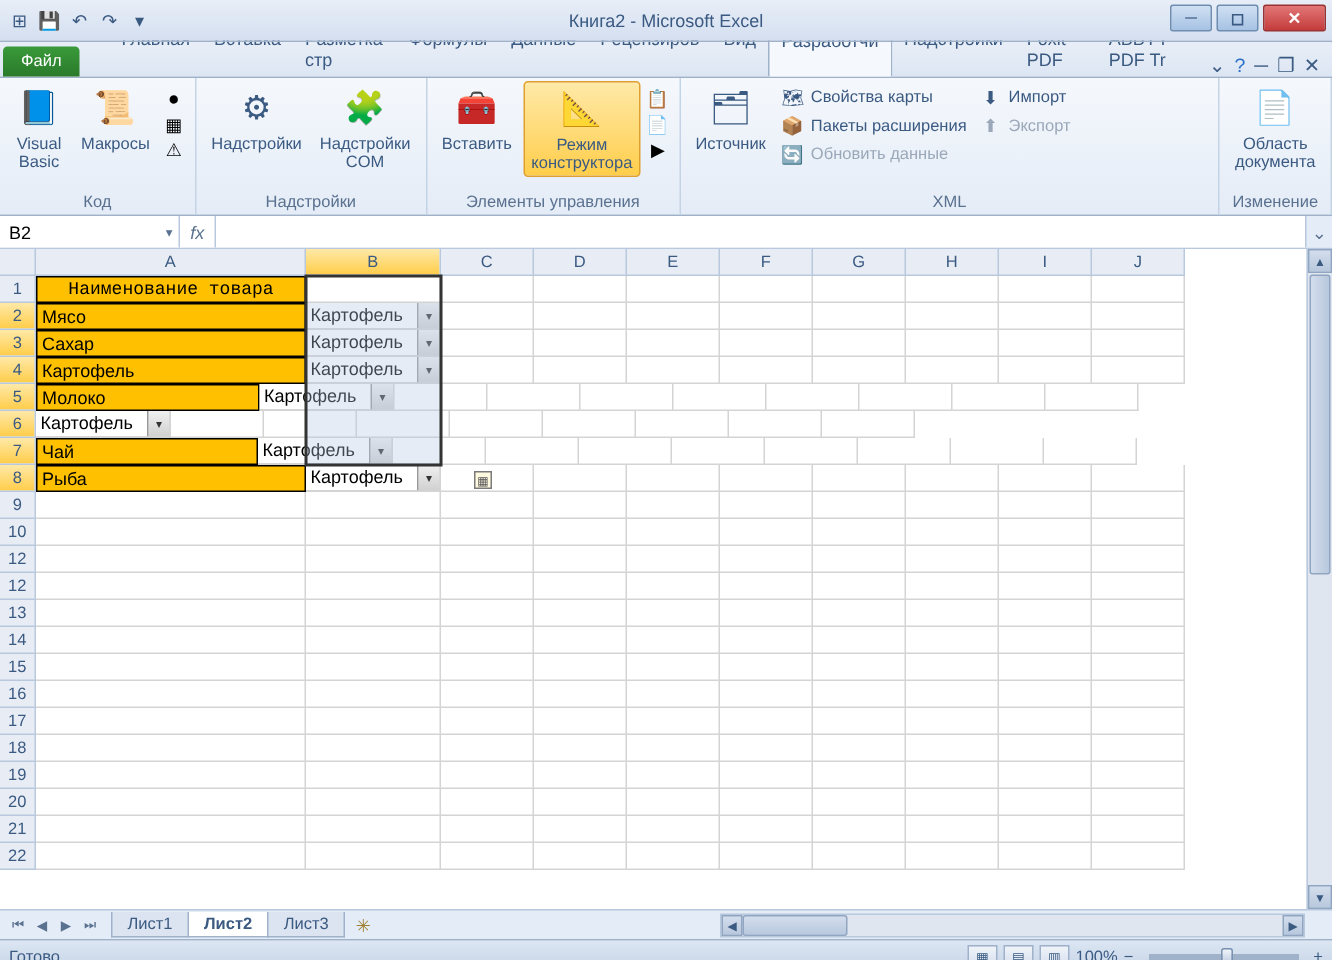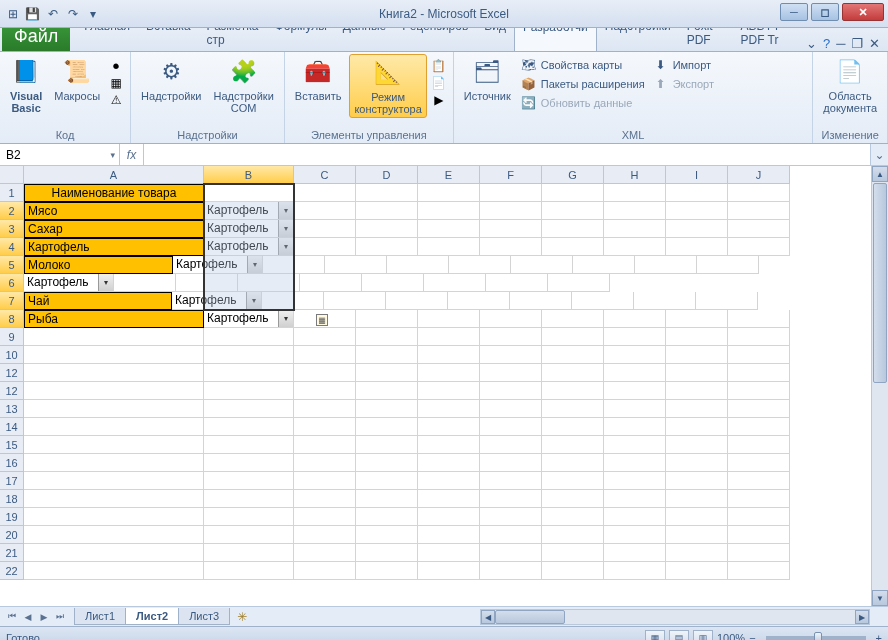--- a/index.html
+++ b/index.html
@@ -11,21 +11,21 @@
   .qat-icon { width: 18px; height: 18px; display: flex; align-items: center; justify-content: center; font-size: 12px; color: #3b5a82; }
   .title-text { position: absolute; left: 50%; transform: translateX(-50%); color: #3b5a82; font-size: 12px; }
   .winbtns { position: absolute; right: 4px; top: 3px; display: flex; gap: 3px; }
   .winbtn { width: 28px; height: 18px; border-radius: 2px; display: flex; align-items: center; justify-content: center; font-size: 11px; font-weight: bold; }
   .winbtn.min { background: linear-gradient(#d0e0f3,#a6c2e3); color: #3b5a82; border: 1px solid #6f8db0; }
   .winbtn.max { background: linear-gradient(#d0e0f3,#a6c2e3); color: #3b5a82; border: 1px solid #6f8db0; }
   .winbtn.close { background: linear-gradient(#e27676,#c43c3c); color: #fff; border: 1px solid #933; width: 42px; }
 
   
   .ribbon-tabs { height: 24px; background: linear-gradient(#e8eef7,#dce6f3); display: flex; align-items: flex-end; border-bottom: 1px solid #9fb2ca; padding-left: 2px; }
-  .file-tab { background: linear-gradient(#3a9a3a,#2a7a2a); color: #fff; padding: 4px 12px; border-radius: 3px 3px 0 0; font-size: 18px; margin-right: 6px; }
+  .file-tab { background: linear-gradient(#3a9a3a,#2a7a2a); color: #fff; padding: 4px 12px; border-radius: 3px 3px 0 0; font-size: 11px; margin-right: 20px; }
   .rtab { padding: 4px 8px; font-size: 12px; color: #3b5a82; cursor: pointer; }
   .rtab.active { background: #f5f8fc; border: 1px solid #9fb2ca; border-bottom: none; border-radius: 3px 3px 0 0; }
   .ribbon-right { margin-left: auto; display: flex; align-items: center; gap: 6px; padding-right: 8px; }
   .ribbon-right span { color: #3b5a82; font-size: 13px; }
 
   
   .ribbon { height: 92px; background: linear-gradient(#f5f8fc,#e4ecf7); border-bottom: 1px solid #9fb2ca; display: flex; }
   .rgroup { border-right: 1px solid #c5d3e6; padding: 2px 6px; display: flex; flex-direction: column; justify-content: space-between; }
   .rgroup-content { display: flex; align-items: flex-start; gap: 4px; flex: 1; }
   .rgroup-label { text-align: center; font-size: 11px; color: #5a718f; padding-top: 2px; }
@@ -50,21 +50,21 @@
   .corner { position: absolute; left: 0; top: 0; width: 24px; height: 18px; background: #e8edf5; border-right: 1px solid #b8c8dd; border-bottom: 1px solid #b8c8dd; z-index: 3; }
   .col-headers { position: absolute; left: 24px; top: 0; height: 18px; display: flex; z-index: 2; }
   .col-h { border-right: 1px solid #b8c8dd; border-bottom: 1px solid #b8c8dd; background: #e8edf5; text-align: center; font-size: 11px; color: #3b5a82; line-height: 18px; }
   .col-h.sel { background: linear-gradient(#ffe9a8,#ffcd4a); }
   .row-headers { position: absolute; left: 0; top: 18px; width: 24px; z-index: 2; }
   .row-h { height: 18px; border-right: 1px solid #b8c8dd; border-bottom: 1px solid #b8c8dd; background: #e8edf5; text-align: center; font-size: 11px; color: #3b5a82; line-height: 18px; }
   .row-h.sel { background: linear-gradient(#ffe9a8,#ffcd4a); }
   .cells { position: absolute; left: 24px; top: 18px; }
   .cell-row { display: flex; height: 18px; }
   .cell { border-right: 1px solid #d4d4d4; border-bottom: 1px solid #d4d4d4; font-size: 12px; line-height: 17px; padding: 0 3px; overflow: hidden; white-space: nowrap; position: relative; }
-  .cell.header-cell { background: #ffc000; border: 1px solid #000; text-align: center; font-weight: normal; }
+  .cell.header-cell { background: #ffc000; border: 1px solid #000; text-align: center; font-weight: normal; font-family: Liberation Mono, monospace; }
   .cell.data-cell { background: #ffc000; border: 1px solid #000; }
   .combo { position: absolute; right: -1px; top: -1px; bottom: -1px; left: -1px; border: 1px solid #7a7a7a; background: #fff; display: flex; align-items: center; padding-left: 3px; font-size: 12px; }
   .combo::after { content: "▾"; position: absolute; right: 0; top: 0; bottom: 0; width: 14px; background: linear-gradient(#f0f0f0,#d0d0d0); border-left: 1px solid #999; display: flex; align-items: center; justify-content: center; font-size: 8px; color: #333; }
   .sel-range { position: absolute; border: 2px solid #333; pointer-events: none; z-index: 4; }
   .sel-fill { position: absolute; background: rgba(180,200,230,0.35); pointer-events: none; z-index: 1; }
   .fill-handle-icon { position: absolute; width: 12px; height: 12px; border: 1px solid #7a7a7a; background: #fff9e0; z-index: 5; display:flex; align-items:center; justify-content:center; font-size:8px; color:#555; }
 
   
   .sheet-bar { height: 20px; background: #e4ecf7; border-top: 1px solid #b8c8dd; display: flex; align-items: center; position: relative; }
   .sheet-nav { display: flex; gap: 0; padding-left: 4px; }
@@ -130,21 +130,21 @@
     <span>❐</span>
     <span>✕</span>
   </div>
 </div>
 
 <div class="ribbon">
   <div class="rgroup">
     <div class="rgroup-content">
       <div class="rbtn-big">
         <div class="icon-box">📘</div>
-        <div style="white-space:pre;font-weight:bold;">Visual
+        <div style="white-space:pre;">Visual
 Basic</div>
       </div>
       <div class="rbtn-big">
         <div class="icon-box">📜</div>
         <div>Макросы</div>
       </div>
       <div class="stackv" style="padding-top:4px;">
         <span class="icon-sm">⏺</span>
         <span class="icon-sm">▦</span>
         <span class="icon-sm">⚠</span>

